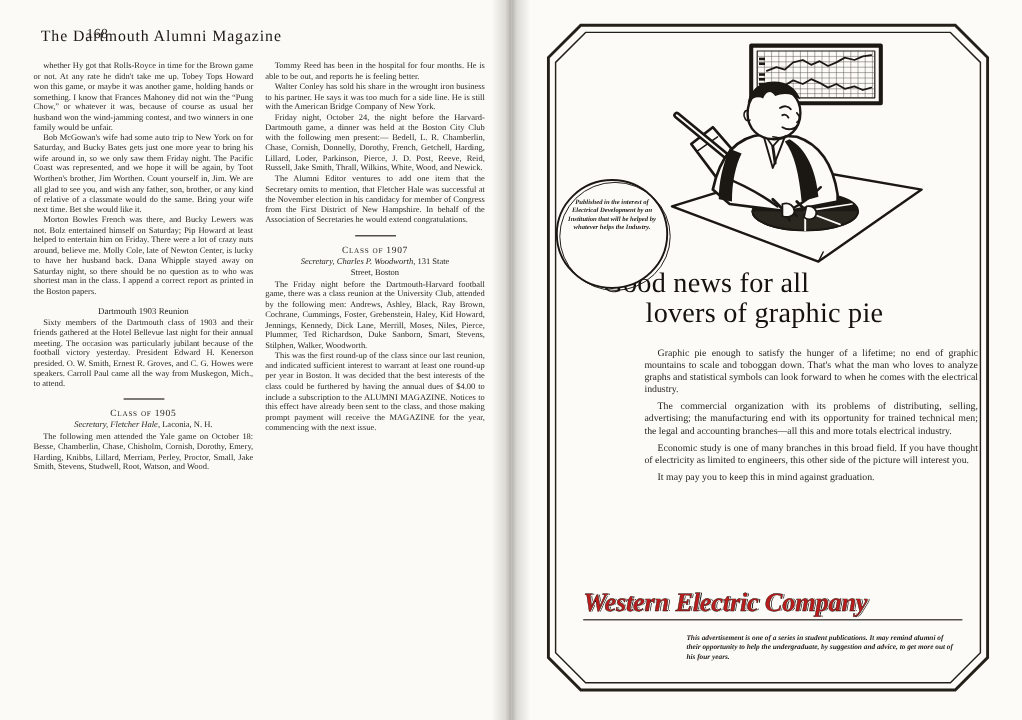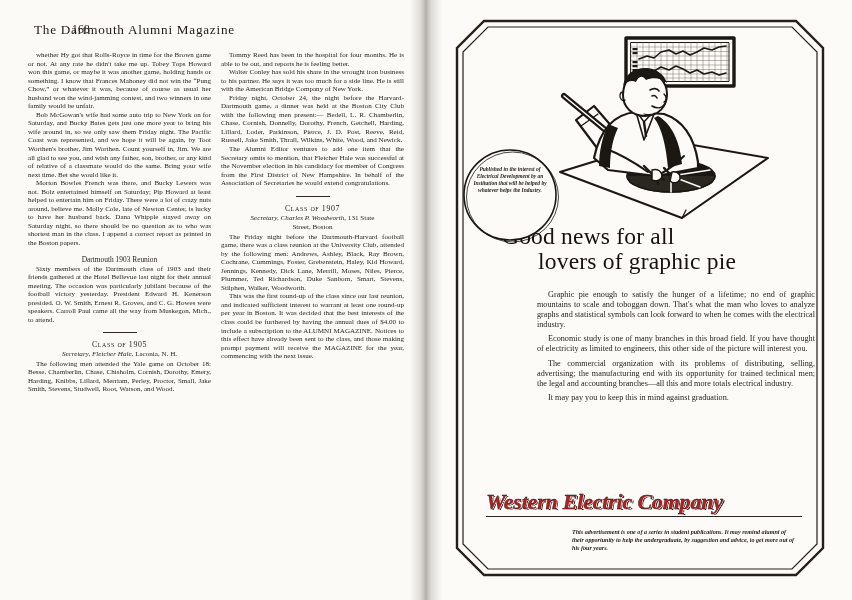--- a/index.html
+++ b/index.html
@@ -275,22 +275,22 @@
           </g>
         </svg>
 
         <div class="headline">
           <span class="l1">Good news for all</span>
           <span class="l2">lovers of graphic pie</span>
         </div>
 
         <div class="adbody">
           <p>Graphic pie enough to satisfy the hunger of a lifetime; no end of graphic mountains to scale and toboggan down. That's what the man who loves to analyze graphs and statistical symbols can look forward to when he comes with the electrical industry.</p>
+          <p>The commercial organization with its problems of distributing, selling, advertising; the manufacturing end with its opportunity for trained technical men; the legal and accounting branches—all this and more totals electrical industry.</p>
           <p>Economic study is one of many branches in this broad field. If you have thought of electricity as limited to engineers, this other side of the picture will interest you.</p>
-          <p>The commercial organization with its problems of distributing, selling, advertising; the manufacturing end with its opportunity for trained technical men; the legal and accounting branches—all this and more totals electrical industry.</p>
           <p>It may pay you to keep this in mind against graduation.</p>
         </div>
 
         <div class="badge">
           <svg viewBox="0 0 104 98" width="104" height="98">
             <ellipse cx="52" cy="49" rx="46" ry="45" fill="#fcfbf7" stroke="#1b1813" stroke-width="1.6"></ellipse>
             <ellipse cx="52" cy="49" rx="46" ry="45" fill="none" stroke="#1b1813" stroke-width=".8" transform="translate(2.5,2)"></ellipse>
           </svg>
           <div class="badge-text">Published in the interest of Electrical Development by an Institution that will be helped by whatever helps the Industry.</div>
         </div>

